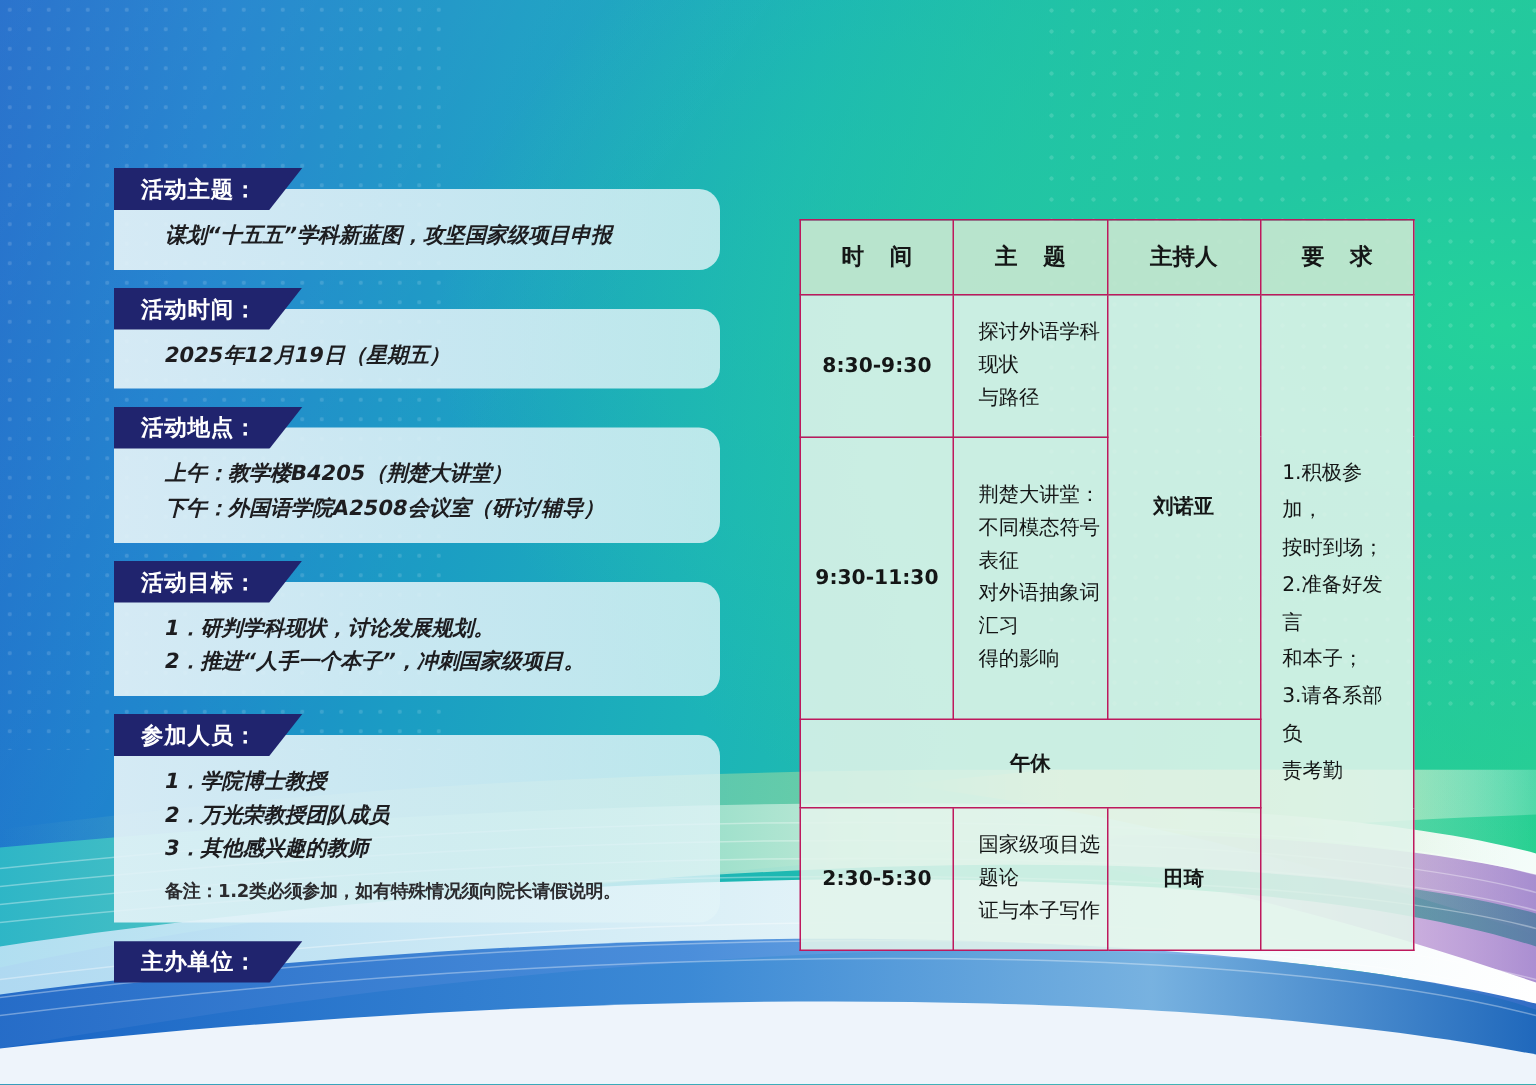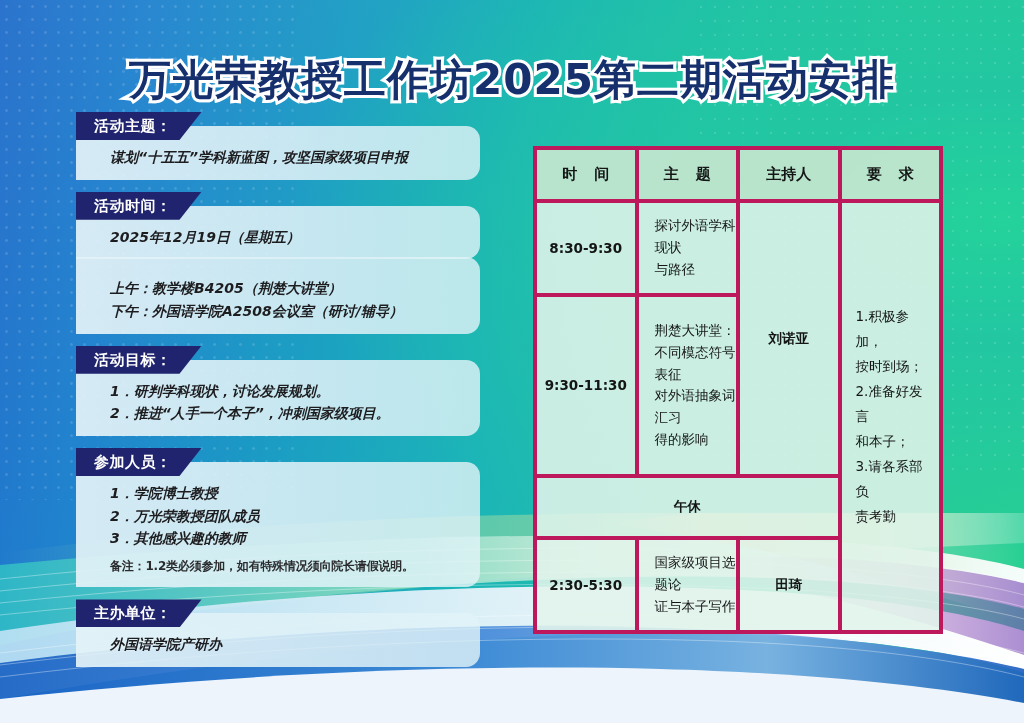--- a/index.html
+++ b/index.html
@@ -73,21 +73,21 @@
   .note{font-size:12px;font-weight:700;color:#2b2b2e;margin-top:7px;letter-spacing:-.2px;}
 
   
   .tbl-wrap{position:absolute;left:533px;top:146px;width:410px;height:488px;}
   table.sched{
     width:410px;height:488px;border-collapse:collapse;
     table-layout:fixed;
     font-family:"DejaVu Sans","Liberation Sans",sans-serif;
   }
   table.sched td{
-    border:4px solid #be185d;
+    border:1px solid #be185d;
     color:#141616;font-size:13.5px;
     vertical-align:middle;
     background:rgba(225,244,234,.88);
   }
   table.sched td.head{
     background:rgba(193,230,207,.95);
     font-weight:700;font-size:15px;text-align:center;height:47px;
     letter-spacing:6px;text-indent:6px;
   }
   table.sched td.head.nosp{letter-spacing:0;text-indent:0;}
@@ -156,41 +156,39 @@
       <path d="M0,66 C250,40 520,28 780,40 C900,46 980,58 1024,70"></path>
       <path d="M0,78 C250,52 520,40 780,52 C900,58 980,70 1024,82"></path>
       <path d="M0,90 C250,64 520,52 780,64 C900,70 980,82 1024,94"></path>
       <path d="M0,102 C250,76 520,64 780,76 C900,82 980,94 1024,106"></path>
       <path d="M0,140 C230,112 480,96 720,104 C880,110 970,126 1024,140"></path>
       <path d="M0,152 C230,124 480,108 720,116 C880,122 970,138 1024,152"></path>
       <path d="M0,164 C230,136 480,120 720,128 C880,134 970,150 1024,164"></path>
     </g>
   </svg>
 
-  <div class="title-wrap">
-    <span class="title">万光荣教授工作坊2025第二期活动安排</span>
-  </div>
 
   <div class="left">
 
     <div class="sec">
       <span class="sec-tag">活动主题：</span>
       <div class="sec-body">
         <div class="line">谋划“十五五”学科新蓝图，攻坚国家级项目申报</div>
       </div>
     </div>
 
     <div class="sec">
       <span class="sec-tag">活动时间：</span>
       <div class="sec-body">
         <div class="line">2025年12月19日（星期五）</div>
       </div>
     </div>
 
     <div class="sec">
+      <span class="sec-tag">活动地点：</span>
       <div class="sec-body">
         <div class="line">上午：教学楼B4205（荆楚大讲堂）</div>
         <div class="line">下午：外国语学院A2508会议室（研讨/辅导）</div>
       </div>
     </div>
 
     <div class="sec">
       <span class="sec-tag">活动目标：</span>
       <div class="sec-body">
         <div class="line">1．研判学科现状，讨论发展规划。</div>
@@ -203,23 +201,20 @@
       <div class="sec-body">
         <div class="line">1．学院博士教授</div>
         <div class="line">2．万光荣教授团队成员</div>
         <div class="line">3．其他感兴趣的教师</div>
         <div class="note">备注：1.2类必须参加，如有特殊情况须向院长请假说明。</div>
       </div>
     </div>
 
     <div class="sec">
       <span class="sec-tag">主办单位：</span>
-      <div class="sec-body">
-        <div class="line">外国语学院产研办</div>
-      </div>
     </div>
 
   </div>
 
   <div class="tbl-wrap">
     <table class="sched">
       <tbody>
         <tr>
           <td class="head">时 间</td>
           <td class="head">主 题</td>

